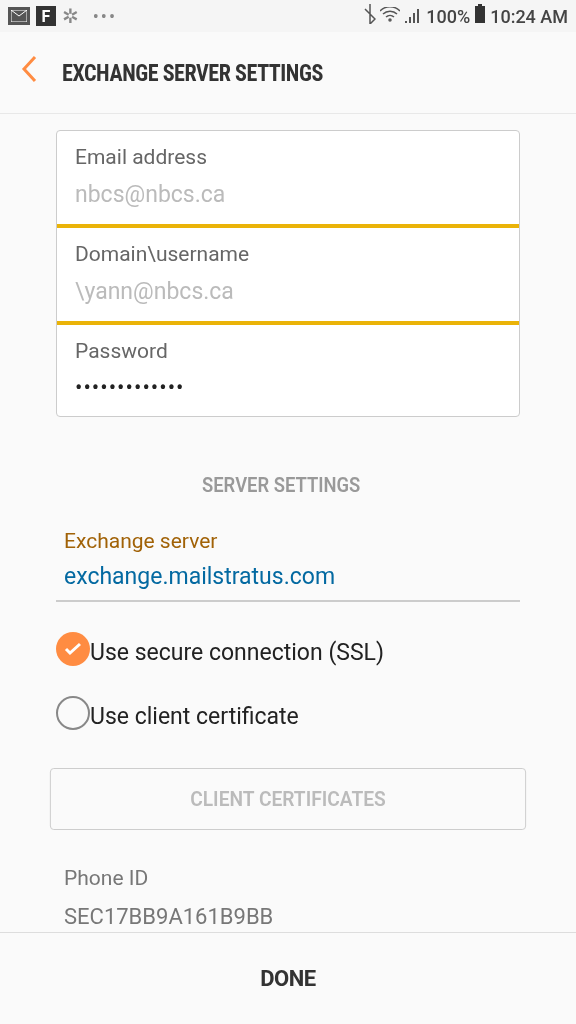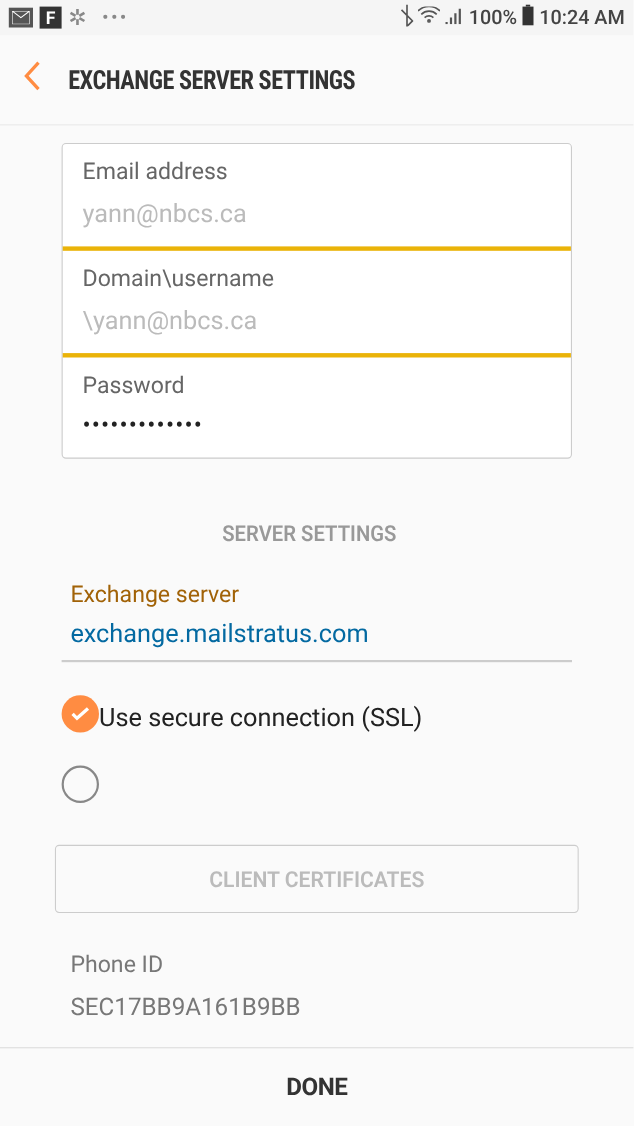--- a/index.html
+++ b/index.html
@@ -127,21 +127,21 @@
     .phone-id {
       margin: 36px 48px 0 48px;
     }
     .phone-label { font-size: 21px; color: #777; margin-bottom: 14px; }
     .phone-value { font-size: 22px; color: #777; }
     .done-bar {
       position: absolute;
       bottom: 0;
       left: 0;
       right: 0;
-      height: 72px;
+      height: 92px;
       border-top: 1px solid #ddd;
       display: flex;
       align-items: center;
       justify-content: center;
       font-size: 22px;
       font-weight: 700;
       color: #333;
       background: #fafafa;
       letter-spacing: -0.5px;
     }
@@ -193,21 +193,21 @@
         <path d="M15 3L4 15l11 12" fill="none" stroke="#ff8c42" stroke-width="3"></path>
       </svg>
   </span>
   <span class="title">EXCHANGE SERVER SETTINGS</span>
 </div>
 
 <div class="content">
   <div class="card">
     <div class="field">
       <div class="field-label">Email address</div>
-      <div class="field-value">yann@nbcs.ca</div>
+      <div class="field-value">nbcs@nbcs.ca</div>
     </div>
     <div class="field">
       <div class="field-label">Domain\username</div>
       <div class="field-value">\yann@nbcs.ca</div>
     </div>
     <div class="field">
       <div class="field-label">Password</div>
       <div class="field-value dark">•••••••••••••</div>
     </div>
   </div>
@@ -228,20 +228,21 @@
         <svg width="18" height="14" viewBox="0 0 18 14">
             <path d="M2 7l4 4L16 2" fill="none" stroke="#fff" stroke-width="3"></path>
           </svg>
       </span>
     </div>
     <span class="option-label">Use secure connection (SSL)</span>
   </div>
 
   <div class="option">
     <div class="checkbox unchecked"></div>
+    <span class="option-label">Use client certificate</span>
   </div>
 
   <div class="cert-button">CLIENT CERTIFICATES</div>
 
   <div class="phone-id">
     <div class="phone-label">Phone ID</div>
     <div class="phone-value">SEC17BB9A161B9BB</div>
   </div>
 </div>
 

